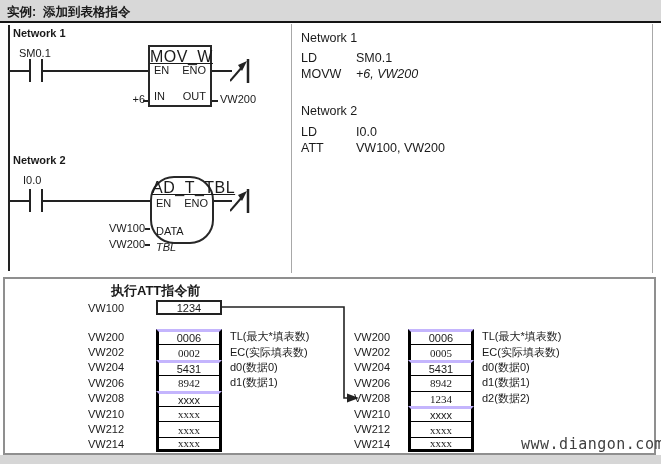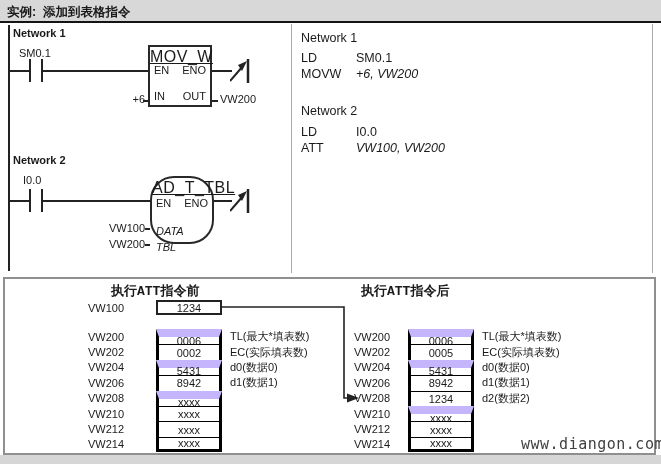--- a/index.html
+++ b/index.html
@@ -19,31 +19,31 @@
   
   .blk{position:absolute;border:2px solid #282828;background:#fff;box-sizing:border-box;}
   .blk .bt{position:absolute;left:0;right:0;top:1px;text-align:left;font-size:16px;letter-spacing:0.5px;text-decoration:underline;}
   .blk .pin{position:absolute;font-size:11px;}
   
   .stl{position:absolute;font-size:12.5px;white-space:nowrap;}
   
   .bpanel{position:absolute;left:3px;top:277px;width:653px;height:178px;box-sizing:border-box;
           border:2px solid #8f8f8f;background:#fff;}
   .bstrip{position:absolute;left:0;top:455px;width:661px;height:9px;background:#d6d6d6;}
-  .memtitle{position:absolute;font-size:13px;font-weight:bold;white-space:nowrap;font-family:Liberation Mono, monospace;}
+  .memtitle{position:absolute;font-size:13px;font-weight:bold;white-space:nowrap;}
   .memtable{position:absolute;font-size:11px;}
   .mrow{display:flex;align-items:center;height:15.4px;}
   .addr{width:64px;text-align:right;white-space:nowrap;}
   .memtable.right .addr{width:80px;}
   .gap{width:32px;}
   .memtable.right .gap{width:18px;}
   .val{width:66px;height:100%;box-sizing:border-box;display:flex;align-items:center;justify-content:center;
        border-left:3px solid #000;border-right:3px solid #000;background:#fff;}
-  .val.t3{border-top:8px solid #c4b5fd;}
-  .val.t1{border-top:1px solid #000;}
+  .val.t3{border-top:3px solid #c4b5fd;}
+  .val.t1{border-top:1px solid #000;font-family:Liberation Serif, serif;}
   .val.b3{border-bottom:3px solid #000;}
   .note{padding-left:8px;white-space:nowrap;}
   
   .inrow{position:absolute;left:60px;top:300px;display:flex;align-items:center;height:15px;font-size:11px;}
   .inrow .ival{width:66px;height:15px;box-sizing:border-box;border:2px solid #222;display:flex;
                align-items:center;justify-content:center;margin-left:32px;}
   .watermark{position:absolute;left:521px;top:435px;font-family:"DejaVu Sans Mono",monospace;
              font-size:15px;color:#3f3f3f;letter-spacing:0.5px;white-space:nowrap;}
   svg{display:block;}
 </style>
@@ -90,21 +90,21 @@
   <span class="lbl" style="left:23px;top:174px;">I0.0</span>
   <div class="hline" style="left:10px;top:200px;width:19px;"></div>
   <div class="vline" style="left:29px;top:189px;height:23px;"></div>
   <div class="vline" style="left:41px;top:189px;height:23px;"></div>
   <div class="hline" style="left:43px;top:200px;width:107px;"></div>
 
   <div class="blk" style="left:150px;top:176px;width:64px;height:68px;border-radius:24px;">
     <span class="bt">AD_T_TBL</span>
     <span class="pin" style="left:4px;top:19px;">EN</span>
     <span class="pin" style="right:4px;top:19px;">ENO</span>
-    <span class="pin" style="left:4px;top:47px;font-style:italic;">DATA</span>
+    <span class="pin" style="left:4px;top:47px;">DATA</span>
     <span class="pin" style="left:4px;top:63px;font-style:italic;">TBL</span>
   </div>
 
   <span class="lbl" style="left:103px;top:222px;width:42px;text-align:right;">VW100</span>
   <div class="hline" style="left:145px;top:228px;width:5px;"></div>
   <span class="lbl" style="left:103px;top:238px;width:42px;text-align:right;">VW200</span>
   <div class="hline" style="left:145px;top:244px;width:5px;"></div>
   <div class="hline" style="left:214px;top:200px;width:18px;"></div>
   <svg class="abs" style="left:230px;top:187px;" width="22" height="28">
     <line x1="0" y1="24" x2="13" y2="9" stroke="#222" stroke-width="2"></line>
@@ -114,27 +114,26 @@
 
   <span class="stl" style="left:301px;top:31px;">Network 1</span>
   <span class="stl" style="left:301px;top:51px;">LD</span>
   <span class="stl" style="left:356px;top:51px;">SM0.1</span>
   <span class="stl" style="left:301px;top:67px;">MOVW</span>
   <span class="stl" style="left:356px;top:67px;font-style:italic;">+6, VW200</span>
   <span class="stl" style="left:301px;top:104px;">Network 2</span>
   <span class="stl" style="left:301px;top:125px;">LD</span>
   <span class="stl" style="left:356px;top:125px;">I0.0</span>
   <span class="stl" style="left:301px;top:141px;">ATT</span>
-  <span class="stl" style="left:356px;top:141px;font-style:italic;">VW100, VW200</span>
+  <span class="stl" style="left:356px;top:141px;">VW100, VW200</span>
 
   <div class="bpanel"></div>
   <div class="bstrip"></div>
 
   <span class="memtitle" style="left:111px;top:282px;">执行ATT指令前</span>
-  <span class="memtitle" style="left:361px;top:282px;">执行ATT指令后</span>
 
   <div class="inrow">
     <span class="addr">VW100</span>
     <span class="ival">1234</span>
   </div>
 
   <svg class="abs" style="left:222px;top:300px;" width="142" height="106">
     <polyline points="0,7 122,7 122,98 125,98" fill="none" stroke="#222" stroke-width="1.6"></polyline>
     <polygon points="125,93.5 137,98 125,102.5" fill="#222"></polygon>
   </svg>

